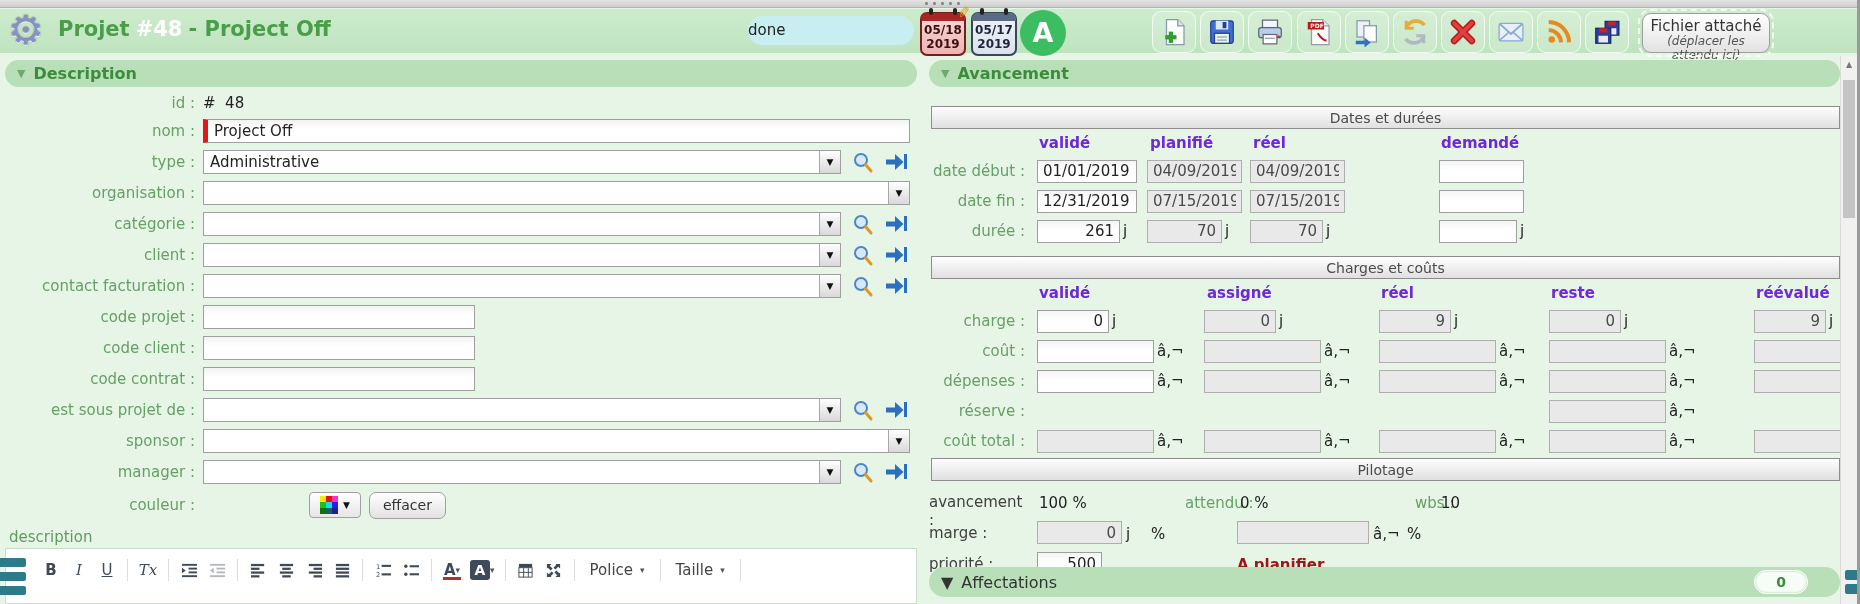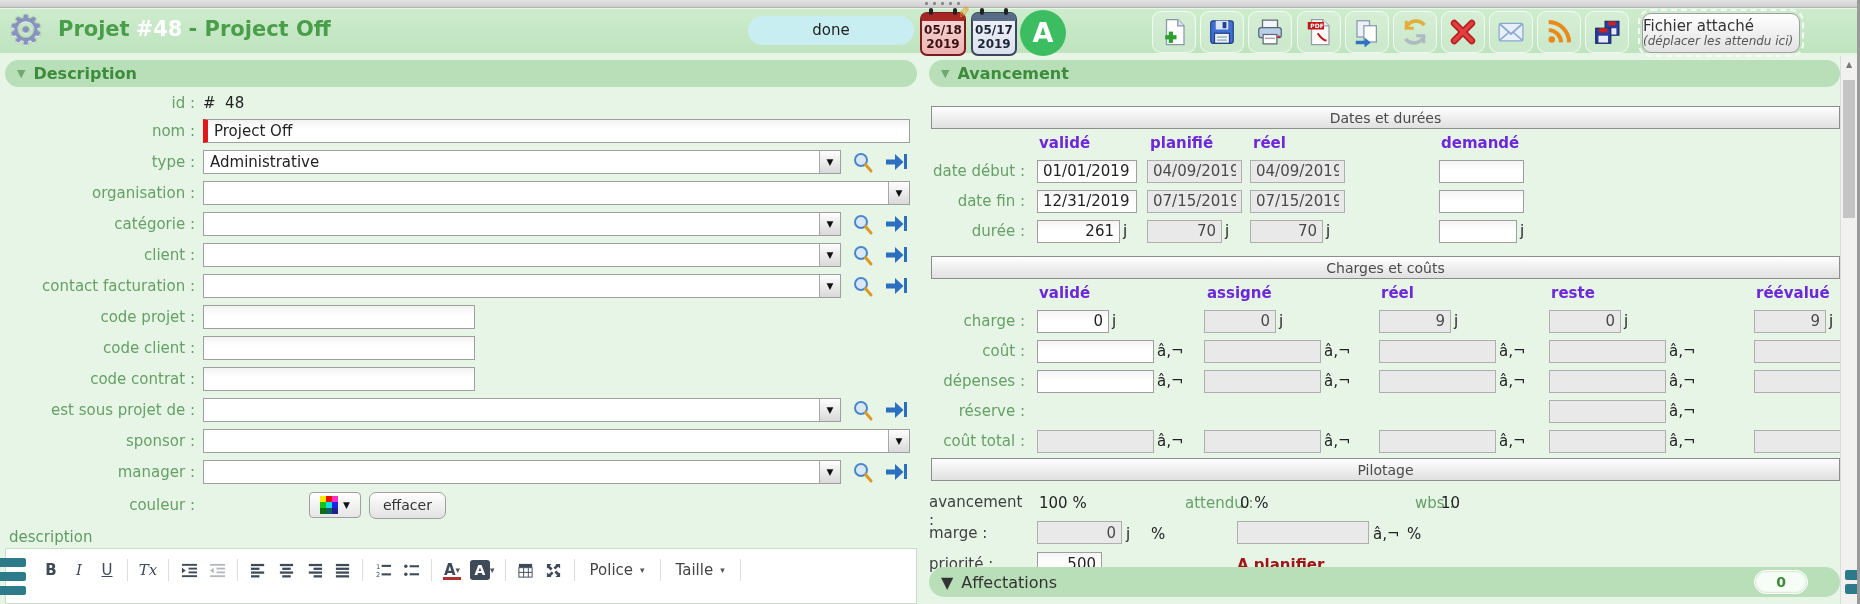--- a/index.html
+++ b/index.html
@@ -16,44 +16,44 @@
 
   
   .header { position:absolute; left:0; top:9px; width:1857px; height:44px;
     background:linear-gradient(#cdeccd,#bfe3bf); }
   .gear { position:absolute; left:8px; top:-2px; font-size:40px; color:#8592c2;
     text-shadow:0 1px 1px #fff, 0 0 2px #445; }
   .title { position:absolute; left:58px; top:8px; font-size:21px; font-weight:bold; white-space:pre; }
   .title .t-green { color:#4a9e4a; }
   .title .t-id { color:#ffffff; padding:0 6px; }
   .done-pill { position:absolute; left:748px; top:7px; width:166px; height:29px;
-    background:#c9eef1; border-radius:15px; text-align:center; line-height:29px;
+    background:#c9eef1; border-radius:15px; text-align:left; line-height:29px;
     font-size:15px; color:#222; }
   .cal { position:absolute; top:3px; width:46px; height:44px; border-radius:7px;
     padding-top:9px; text-align:center; font-size:12px; font-weight:bold; line-height:14px; }
   .cal-red { left:920px; background:linear-gradient(#f7dcdc,#eeb2b2); border:2px solid #7c1d1d; color:#3a1010; }
   .cal-gray { left:971px; background:linear-gradient(#f0f3f8,#dbe1ec); border:2px solid #39465e; color:#1c2638; }
   .cal-top { position:absolute; left:-1px; top:-1px; right:-1px; height:8px; border-radius:5px 5px 0 0; }
   .cal-red .cal-top { background:#a62626; }
   .cal-gray .cal-top { background:#5a6b86; }
   .cal-pin { position:absolute; top:-5px; width:4px; height:7px; background:#222; border-radius:2px; }
   .pin-l { left:8px; } .pin-r { right:8px; }
   .cal-pencil { position:absolute; right:-6px; top:-9px; font-size:15px; color:#e39b20;
     transform:rotate(80deg); }
   .avatar { position:absolute; left:1020px; top:1px; width:46px; height:46px; border-radius:50%;
     background:#3dbd62; color:#fff; font-size:27px; font-weight:bold; text-align:center; line-height:46px; }
 
   .tool { position:absolute; top:2px; width:44px; height:42px; border-radius:9px;
     background:rgba(255,255,255,0.18); border:1px solid rgba(255,255,255,0.75);
     display:flex; align-items:center; justify-content:center; cursor:pointer; }
   .tool svg { width:30px; height:30px; }
 
-  .attach-btn { position:absolute; left:1642px; top:4px; width:158px; height:40px;
+  .attach-btn { position:absolute; left:1642px; top:4px; width:128px; height:40px;
     background:linear-gradient(#ffffff,#e2e2e2); border:1px solid #9f9f9f; border-radius:9px;
-    outline:2px dashed #f3fbf3; outline-offset:2px; padding-top:3px; cursor:pointer; }
+    outline:2px dashed #f3fbf3; outline-offset:2px; text-align:center; padding-top:3px; cursor:pointer; }
   .attach-l1 { font-size:15px; color:#333; }
   .attach-l2 { font-size:12px; font-style:italic; color:#555; margin-top:-1px; }
 
   
   .panel-hdr { height:27px; background:#b9dfb9; border-radius:14px; display:flex;
     align-items:center; gap:8px; padding-left:12px; }
   .panel-hdr .tri { font-size:11px; color:#6fa86f; }
   .panel-hdr .ph-title { color:#3c8c3c; font-weight:bold; font-size:16px; }
 
   .left-panel { position:absolute; left:5px; top:60px; width:912px; bottom:0; }

